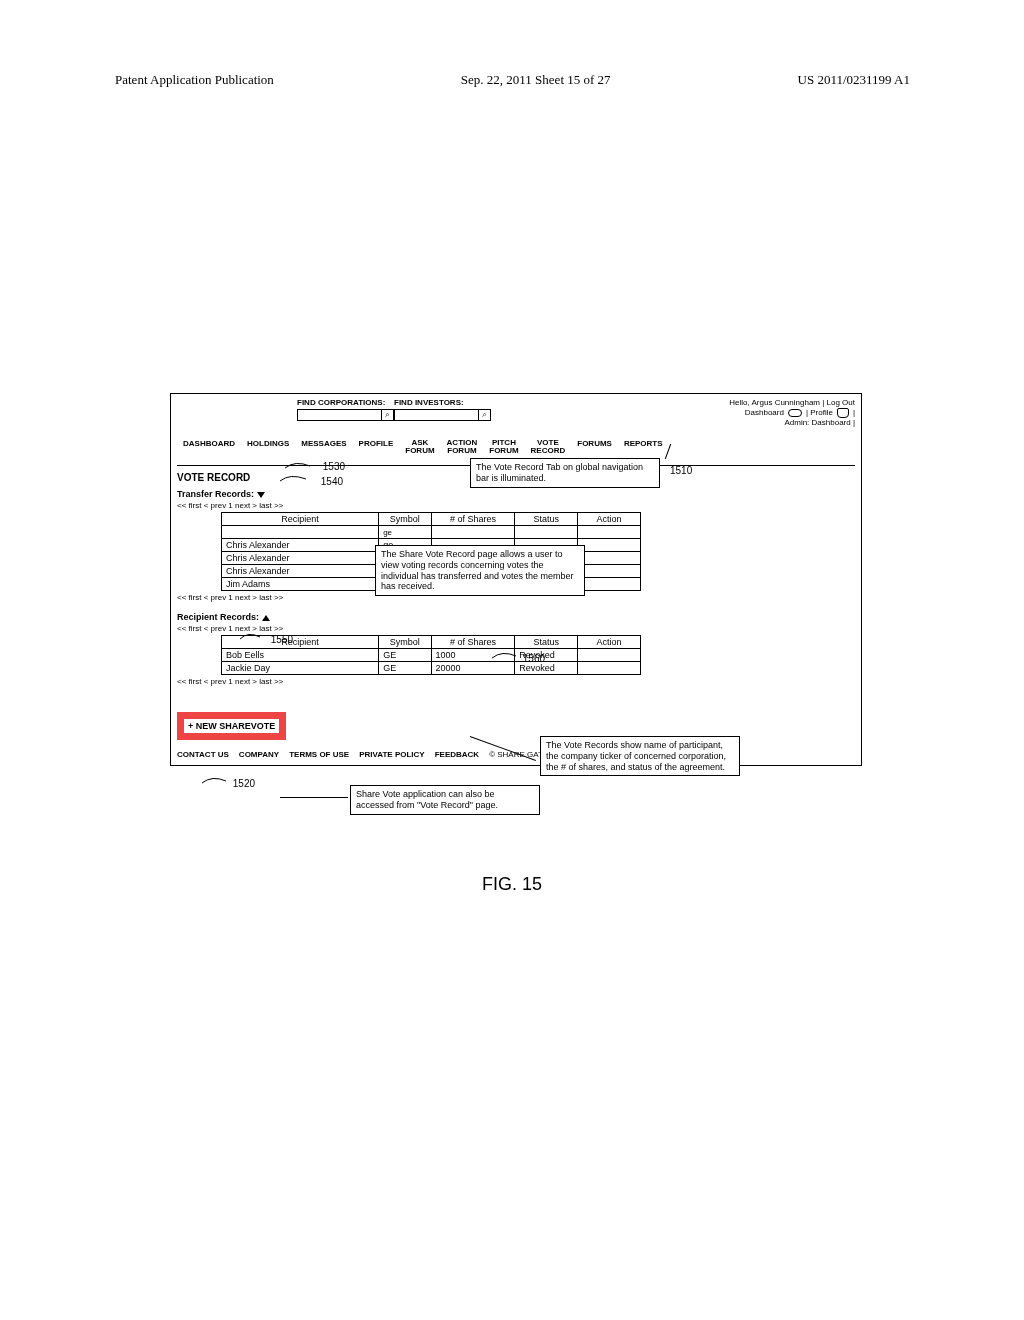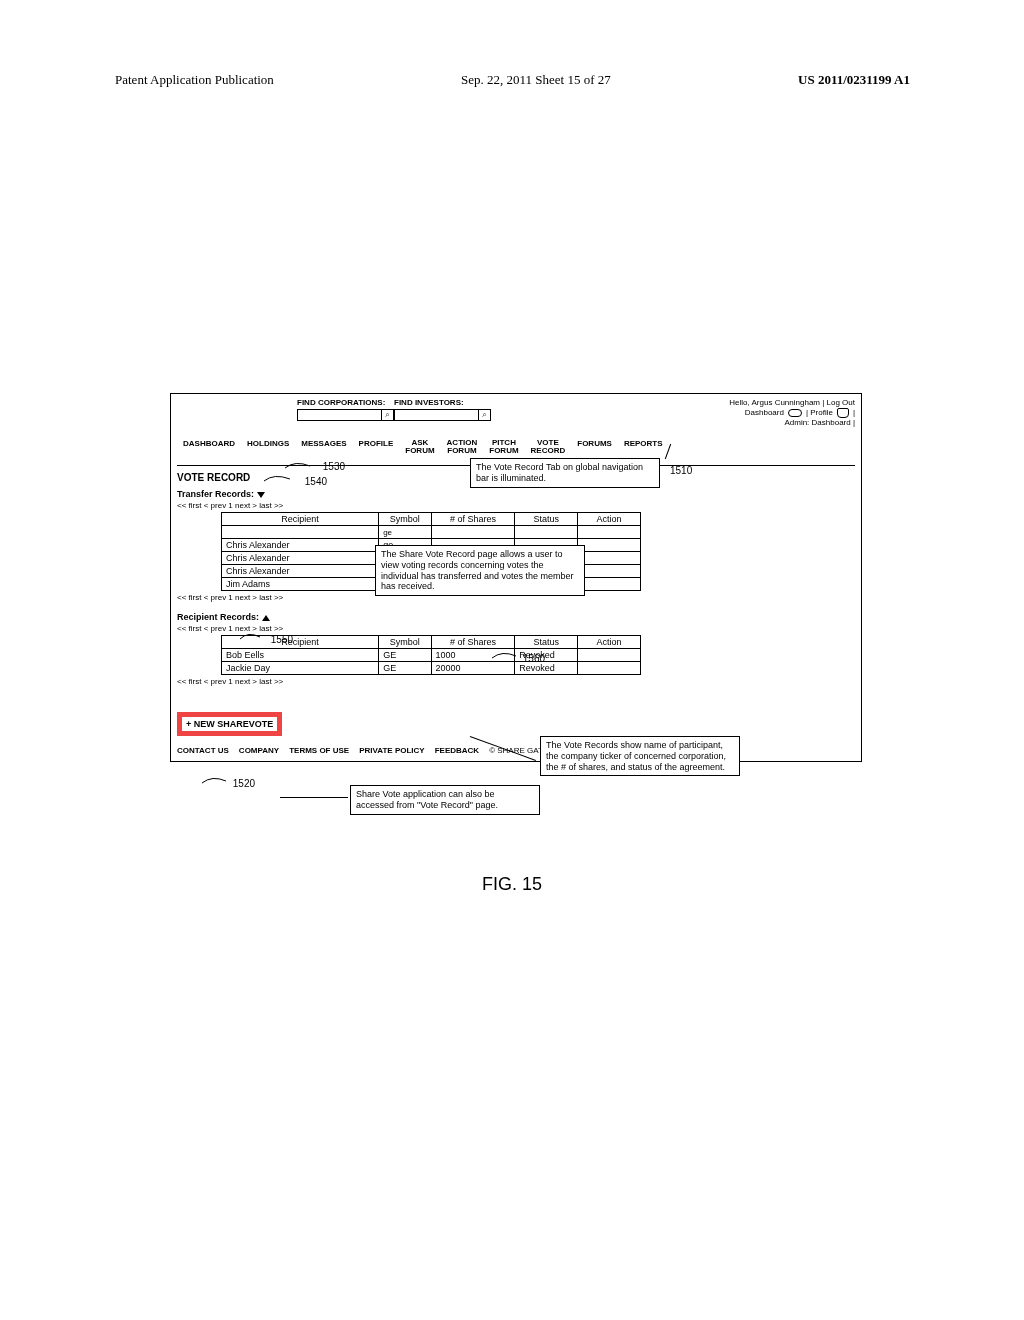--- a/index.html
+++ b/index.html
@@ -16,21 +16,21 @@
     justify-content: space-between;
     align-items: flex-end;
     position: absolute;
     top: 72px;
     left: 115px;
     width: 795px;
     font-size: 13px;
   }
   .page-header .left { font-family: "Times New Roman", serif; }
   .page-header .mid { font-family: "Times New Roman", serif; }
-  .page-header .right { font-family: "Times New Roman", serif; font-weight: bold; }
+  .page-header .right { font-family: "Times New Roman", serif; font-weight: normal; }
   .frame {
     position: absolute;
     top: 393px;
     left: 170px;
     width: 692px;
   }
   .outer-box {
     border: 1px solid #000;
     width: 100%;
     position: relative;
@@ -119,21 +119,21 @@
   .filter-row td, .filter-row th {
     height: 12px;
   }
   .filter-row input {
     border: none;
     width: 100%;
     font-size: 8px;
   }
   .new-sv {
     display: inline-block;
-    border: 5px solid #ef4444;
+    border: 7px solid #ef4444;
     font-weight: bold;
     font-size: 9px;
     padding: 2px 4px;
     margin-top: 24px;
   }
   .footer-links {
     font-size: 8px;
     font-weight: bold;
     margin-top: 10px;
     display: flex;
@@ -344,21 +344,21 @@
   <div class="callout" style="top:152px; left:205px; width:210px;">The Share Vote Record page allows a user to view voting records concerning votes the individual has transferred and votes the member has received.</div>
   <div class="callout" style="top:392px; left:180px; width:190px;">Share Vote application can also be accessed from "Vote Record" page.</div>
   <div class="callout" style="top:343px; left:370px; width:200px;">The Vote Records show name of participant, the company ticker of concerned corporation, the # of shares, and status of the agreement.</div>
 
   <div class="ref" style="top:65px; left:110px;">
     <svg width="40" height="12">
         <path d="M5 10 Q 15 2 30 8" stroke="#000" fill="none"></path>
       </svg>
     <span>1530</span>
   </div>
-  <div class="ref" style="top:80px; left:92px;">
+  <div class="ref" style="top:80px; left:108px;">
     <svg width="40" height="12">
         <path d="M2 8 Q 12 0 28 6" stroke="#000" fill="none"></path>
       </svg>
     <span>1540</span>
   </div>
   <div class="ref" style="top:72px; left:500px;">1510</div>
   <div class="ref" style="top:238px; left:68px;">
     <svg width="30" height="12">
         <path d="M2 8 Q 10 0 22 6" stroke="#000" fill="none"></path>
       </svg>

